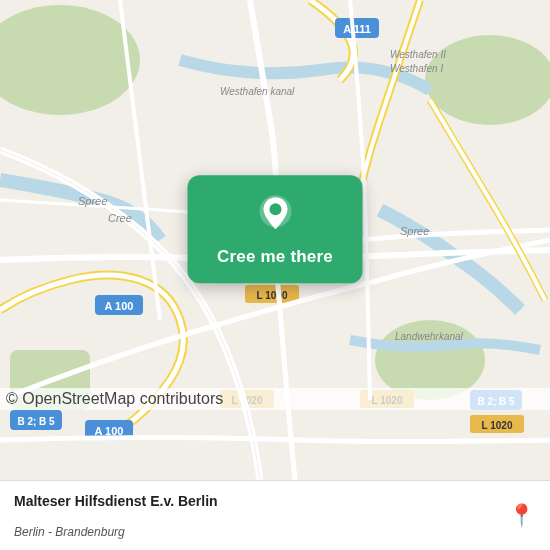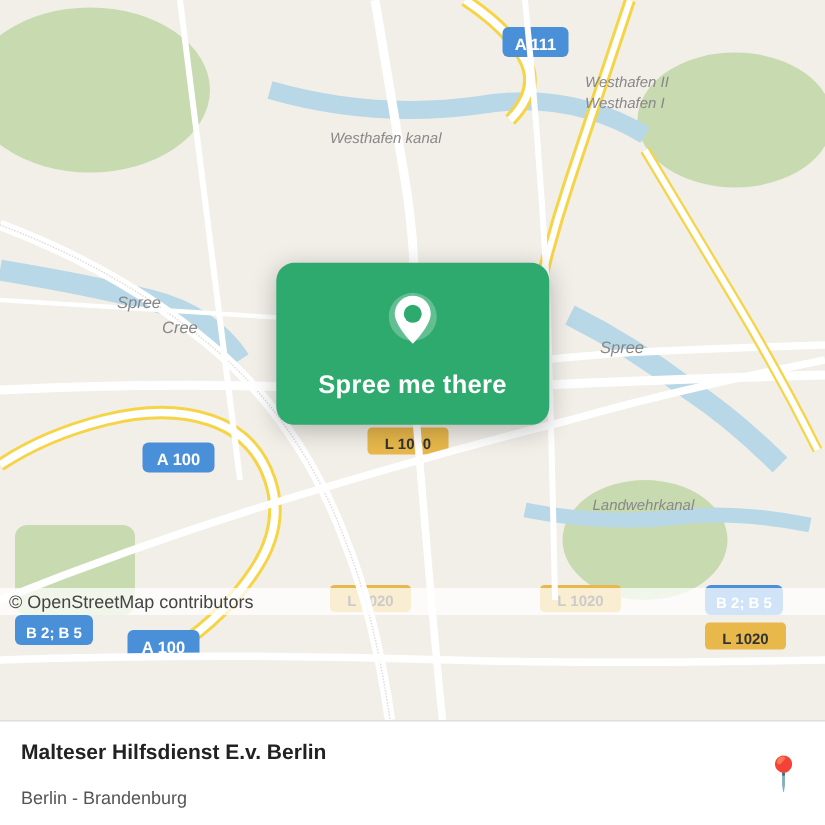--- a/index.html
+++ b/index.html
@@ -90,20 +90,21 @@
       font-size: 14px;
       font-weight: 600;
       color: #222;
       line-height: 1.3;
     }
 
     #place-region {
       font-size: 12px;
       color: #555;
       margin-top: 14px;
+      font-style: italic;
     }
 
     #moovit-logo {
       display: flex;
       align-items: center;
       gap: 5px;
       flex-shrink: 0;
     }
 
     #moovit-pin {
@@ -116,21 +117,21 @@
       color: #333;
       letter-spacing: -0.5px;
     }
 
     #copyright-bar {
       position: absolute;
       bottom: 70px;
       left: 0;
       width: 100%;
       background: rgba(255,255,255,0.75);
-      font-size: 12px;
+      font-size: 16px;
       color: #444;
       padding: 2px 6px;
       z-index: 5;
     }
   </style>
 </head>
 <body>
 
 <div id="map-container">
   <div class="map-bg"></div>
@@ -214,21 +215,21 @@
     <text x="390" y="72" font-size="10" fill="#888" font-style="italic">Westhafen I</text>
 
   </svg>
 
   <div id="location-card">
     <svg id="location-pin" viewBox="0 0 44 44" xmlns="http://www.w3.org/2000/svg">
       <circle cx="22" cy="18" r="16" fill="rgba(255,255,255,0.25)"></circle>
       <path d="M22 4 C15.4 4 10 9.4 10 16 C10 24 22 36 22 36 C22 36 34 24 34 16 C34 9.4 28.6 4 22 4 Z" fill="white"></path>
       <circle cx="22" cy="16" r="6" fill="#2eaa6e"></circle>
     </svg>
-    <span id="take-me-there-label">Spree me there</span>
+    <span id="take-me-there-label">Cree me there</span>
   </div>
 
   <div id="copyright-bar">
     <span>© OpenStreetMap contributors</span>
   </div>
 </div>
 
 <div id="info-bar">
   <div id="place-info">
     <div id="place-name">Malteser Hilfsdienst E.v. Berlin</div>

